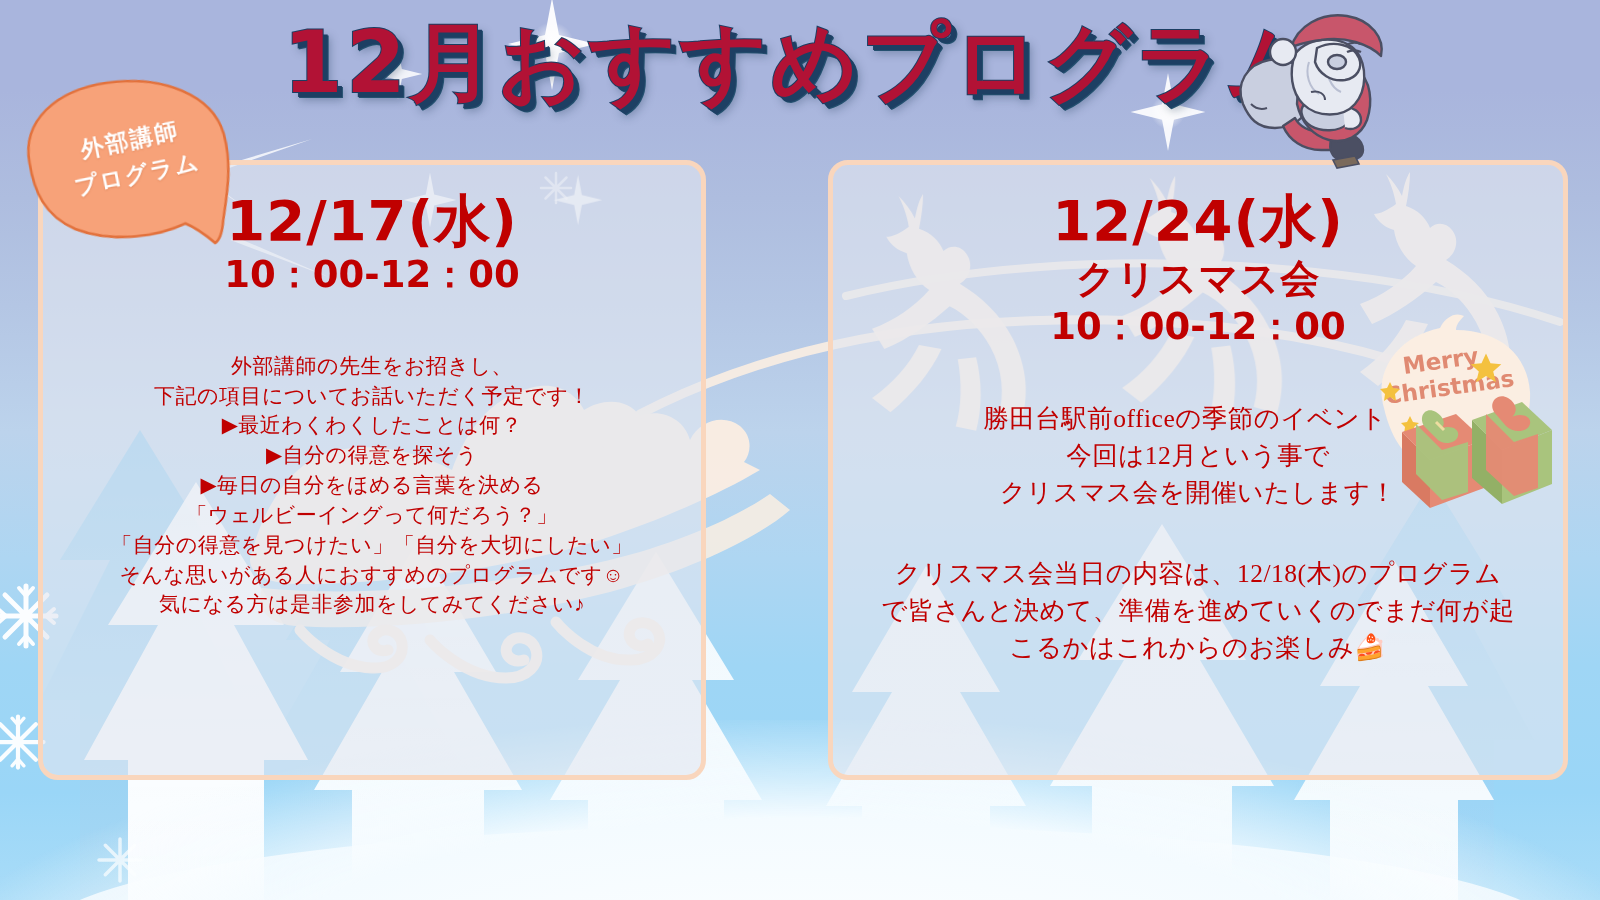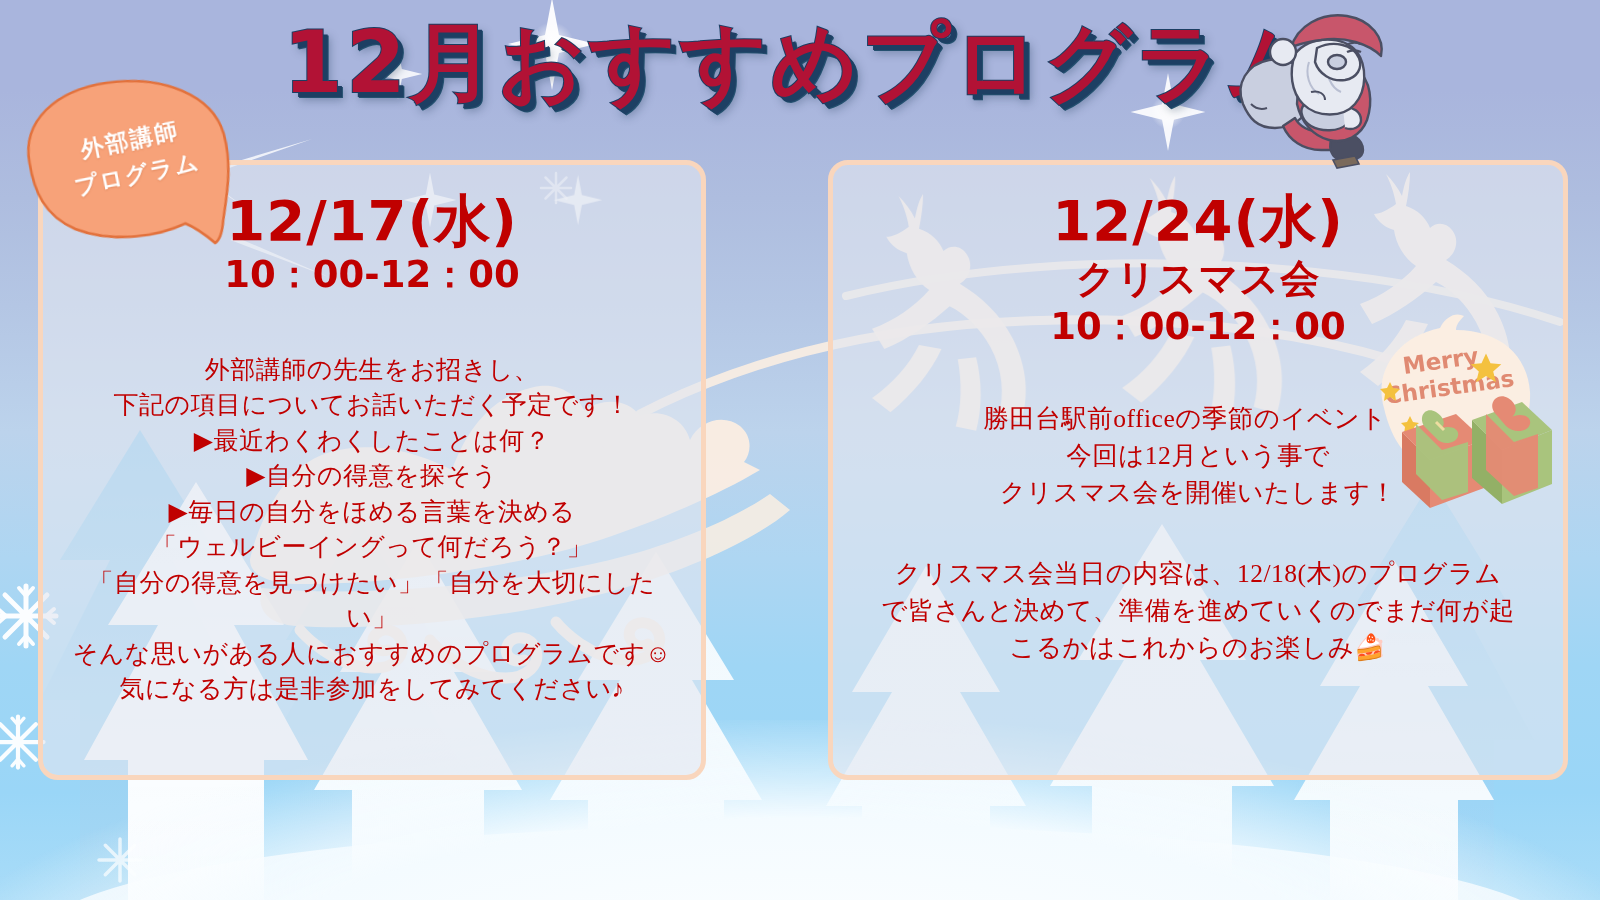--- a/index.html
+++ b/index.html
@@ -129,21 +129,21 @@
   }
 
   .card-body {
     color:#c00000;
     font-family:"Liberation Serif","DejaVu Serif",serif;
     font-size:25px;
     line-height:1.42;
     letter-spacing:.5px;
     white-space:pre-line;
   }
-  #card-left  .card-body { font-size:25px; }
+  #card-left  .card-body { font-size:21px; }
   #card-right .card-body { font-size:25.5px; line-height:1.45; }
 
   .para-gap-1 { margin-top:54px; }
   .para-gap-2 { }
   #card-right .para-gap-1 { margin-top:52px; }
   #card-right .para-gap-2 { margin-top:44px; }
   #card-right .para-gap-3 { margin-top:28px; }
 
   
   #santa { position:absolute; right:205px; top:8px; width:170px; height:160px; z-index:7; }

